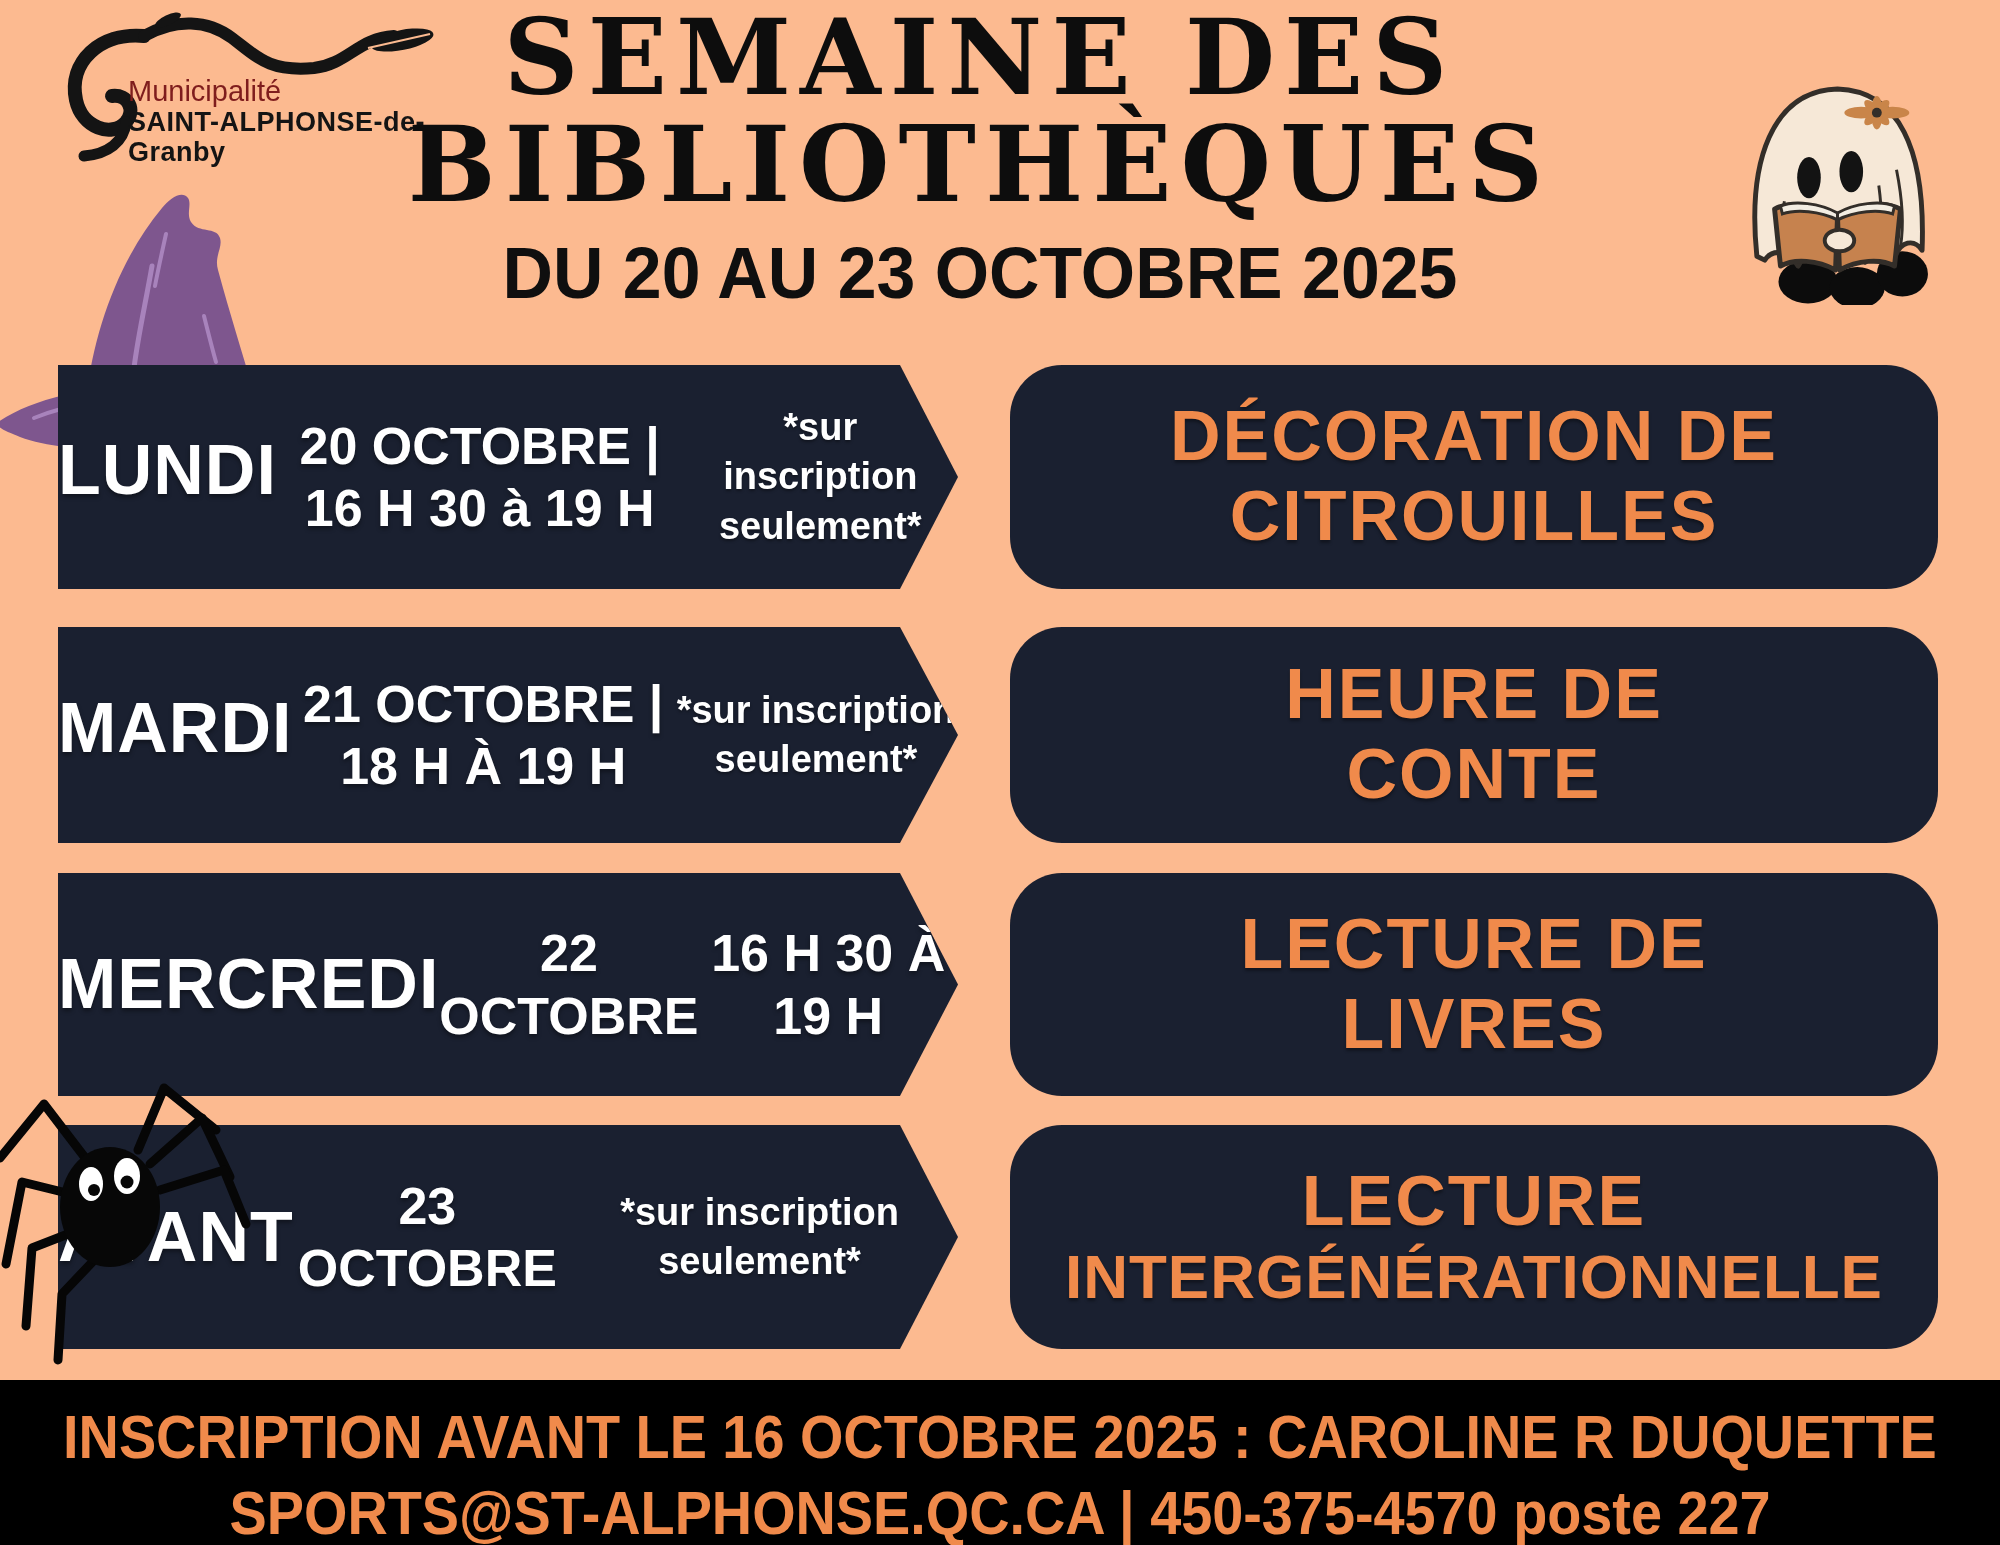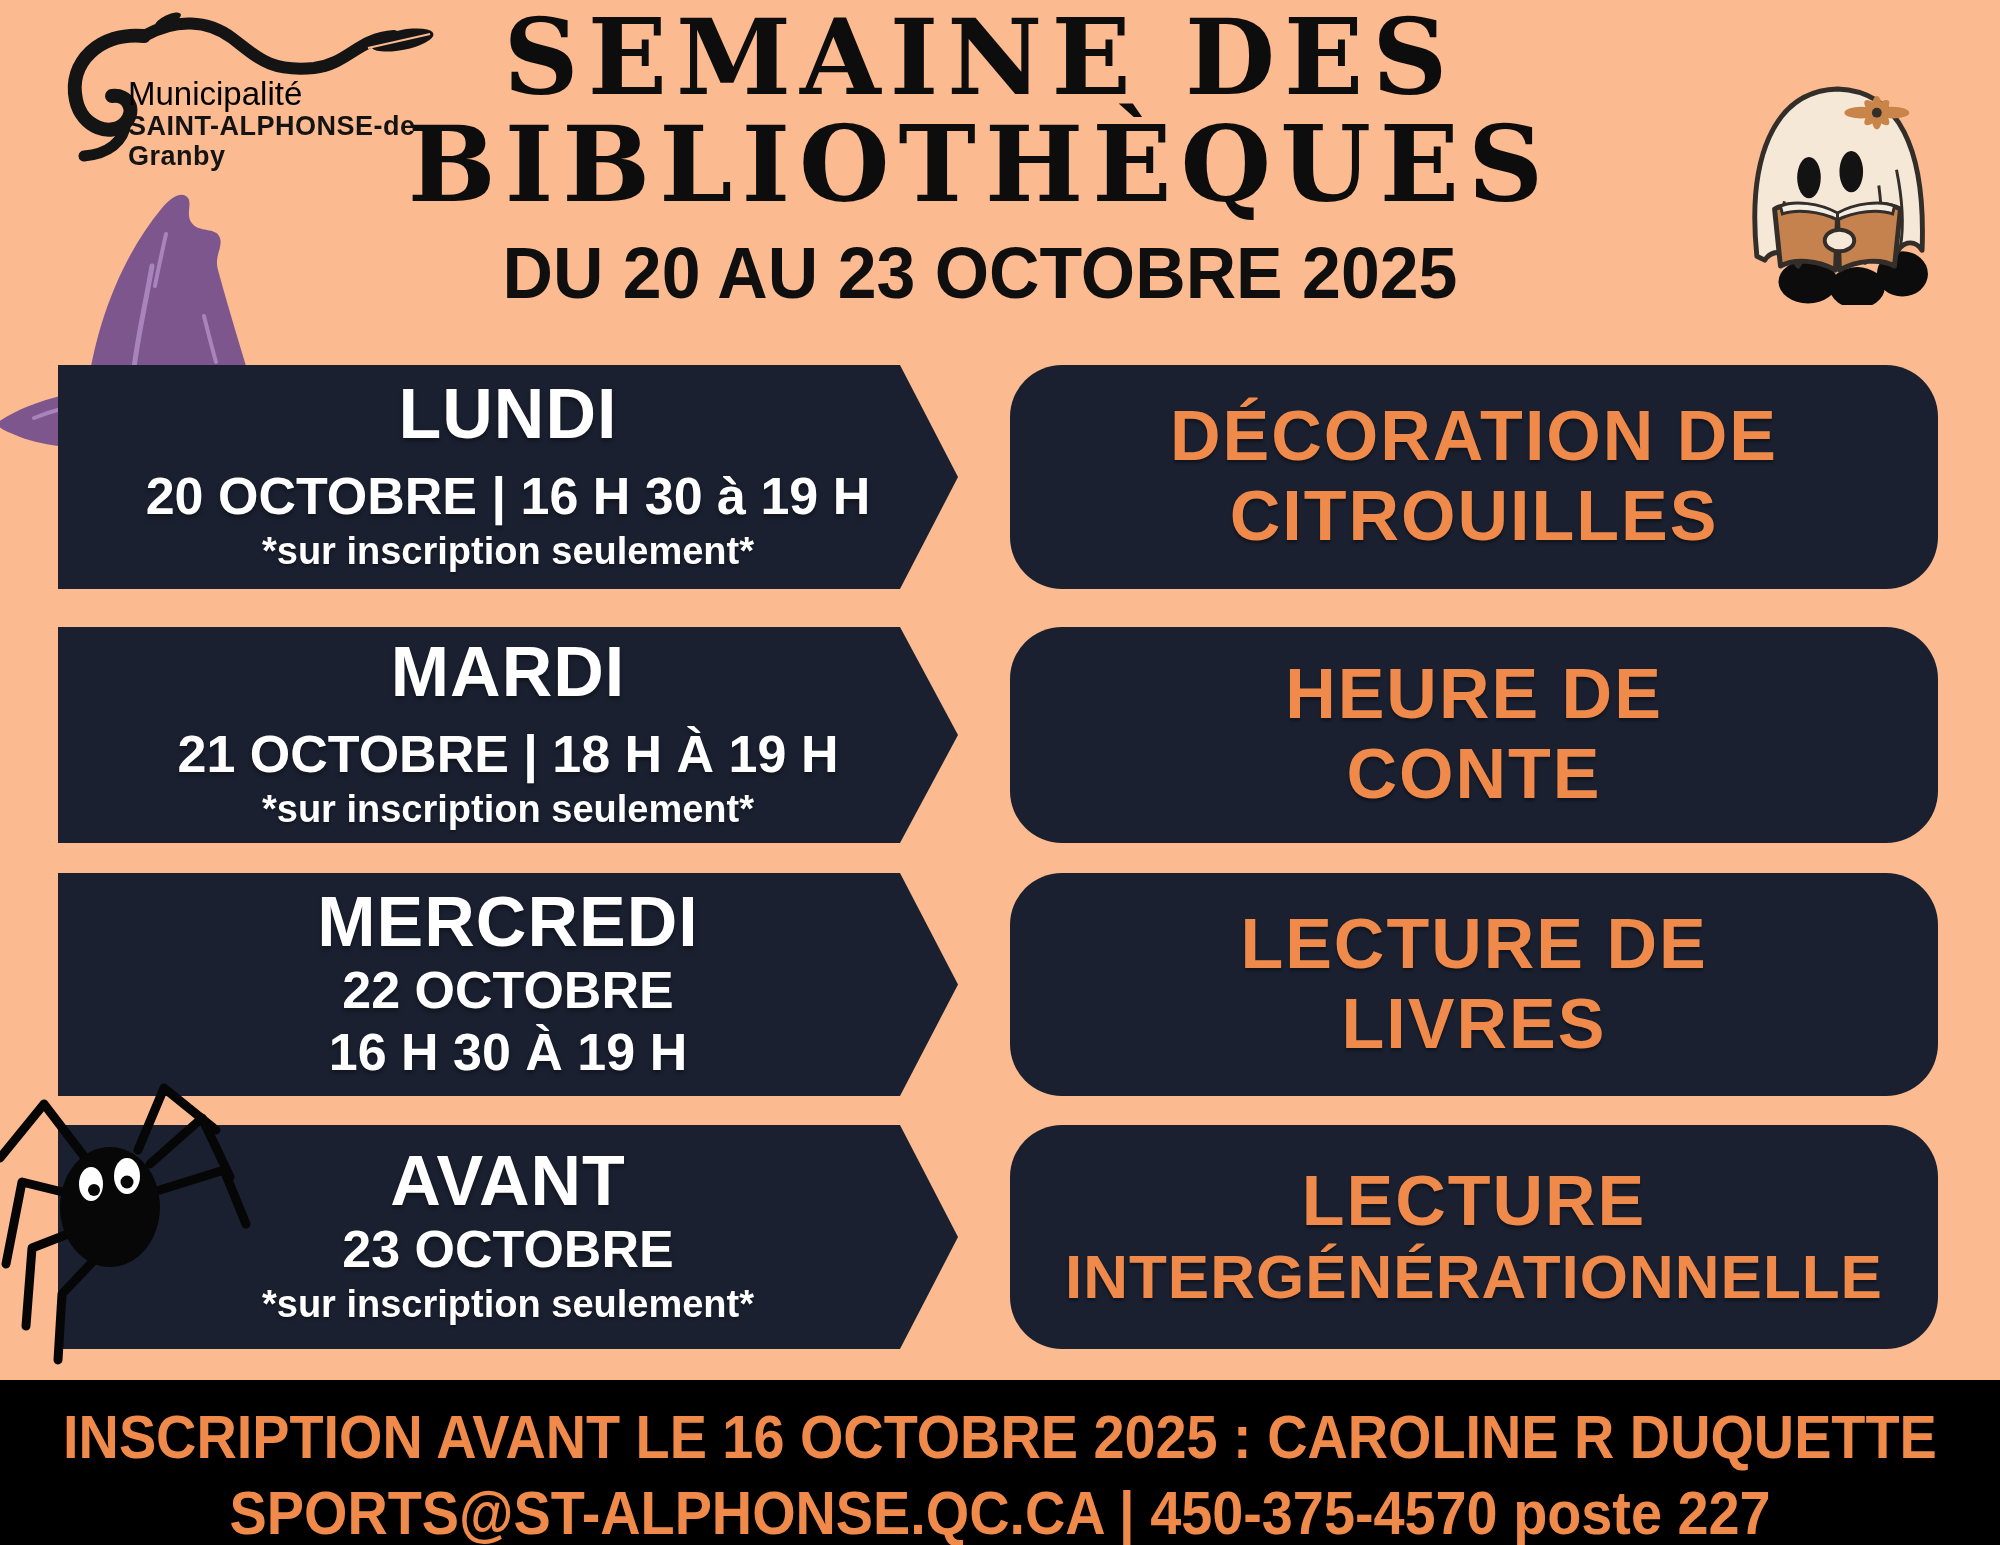--- a/index.html
+++ b/index.html
@@ -3,33 +3,33 @@
 <meta charset="utf-8">
 <style>
   html,body{margin:0;padding:0;}
   body{width:2000px;height:1545px;font-family:"Liberation Sans",sans-serif;}
   .poster{position:relative;width:2000px;height:1545px;background:#FCBA90;overflow:hidden;}
 
   
   .logo{position:absolute;left:16px;top:4px;width:430px;height:160px;}
   .logo svg{position:absolute;left:0;top:0;}
   .logo-text{position:absolute;left:112px;top:72px;line-height:1.1;}
-  .logo-small{font-size:33px;color:#000000;}
+  .logo-small{font-size:29px;color:#7f1d1d;}
   .logo-name{font-size:27px;font-weight:bold;color:#141414;letter-spacing:.5px;}
 
   .titles{position:absolute;left:330px;top:4px;width:1300px;text-align:center;}
   .title-line{font-family:"DejaVu Serif",serif;font-weight:bold;font-size:104px;
               line-height:1.03;letter-spacing:9px;color:#0d0d0d;white-space:nowrap;}
   .subtitle{margin-top:14px;font-size:72px;font-weight:bold;color:#0f0f0f;
             transform:scaleX(.97);transform-origin:center;white-space:nowrap;}
 
   
   .banner{position:absolute;left:58px;width:900px;background:#1A2030;
           clip-path:polygon(0 0,842px 0,100% 50%,842px 100%,0 100%);
-          display:flex;flex-direction:column;align-items:center;justify-content:center;
+          display:flex;flex-direction:row;align-items:center;justify-content:center;
           color:#ffffff;text-align:center;}
   .day{font-size:70px;font-weight:bold;line-height:1.04;letter-spacing:1px;
        text-shadow:0 3px 4px rgba(0,0,0,.38);}
   .d-mid{font-size:52px;font-weight:bold;line-height:1.2;text-shadow:0 3px 4px rgba(0,0,0,.38);}
   .d-small{font-size:38px;font-weight:bold;line-height:1.3;text-shadow:0 2px 3px rgba(0,0,0,.38);}
   .day-gap{margin-bottom:14px;}
 
   .card{position:absolute;left:1010px;width:928px;background:#1A2030;border-radius:52px;
         display:flex;flex-direction:column;align-items:center;justify-content:center;
         color:#F08A4B;text-align:center;font-weight:bold;}

